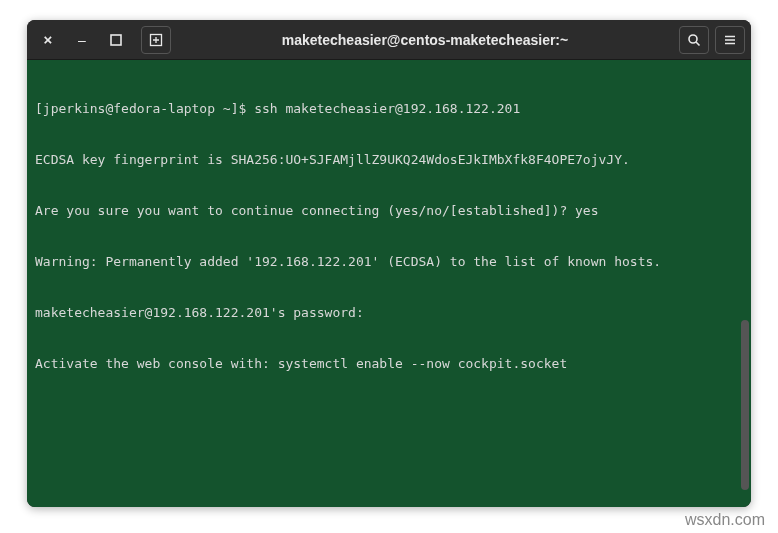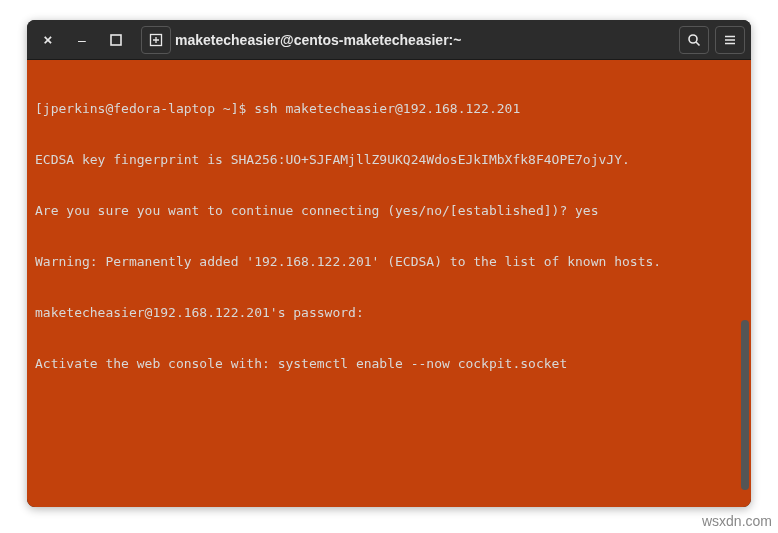--- a/index.html
+++ b/index.html
@@ -50,41 +50,41 @@
     .tb-btn svg { width: 14px; height: 14px; }
     .tb-btn.newtab {
       border: 1px solid #555;
       border-radius: 4px;
       width: 30px;
       height: 28px;
       margin-left: 6px;
     }
     .title {
       flex: 1;
-      text-align: left;
+      text-align: center;
       color: #e8e8e8;
       font-size: 14px;
       font-weight: 600;
       white-space: nowrap;
       overflow: hidden;
     }
     .tb-right {
       display: flex;
       gap: 6px;
       align-items: center;
     }
     .tb-right .tb-btn {
       border: 1px solid #555;
       border-radius: 4px;
       width: 30px;
       height: 28px;
     }
     .terminal-body {
       flex: 1;
-      background: #c2410c;
+      background: #14532d;
       padding: 6px 8px;
       font-family: "DejaVu Sans Mono", "Liberation Mono", Consolas, monospace;
       font-size: 13px;
       line-height: 17px;
       color: #d8d8d8;
       white-space: pre-wrap;
       word-break: break-all;
       position: relative;
       overflow-y: auto;
     }
@@ -102,22 +102,22 @@
       right: 0;
       top: 260px;
       width: 8px;
       height: 170px;
       background: #555;
       border-radius: 4px;
     }
     .watermark {
       position: absolute;
       bottom: 4px;
-      right: 6px;
-      font-size: 14px;
+      right: 13px;
+      font-size: 16px;
       color: #888;
       font-family: sans-serif;
     }
   </style>
 </head>
 <body>
 
 <div class="window">
   <div class="titlebar">
     <div class="tb-btn close">×</div>

